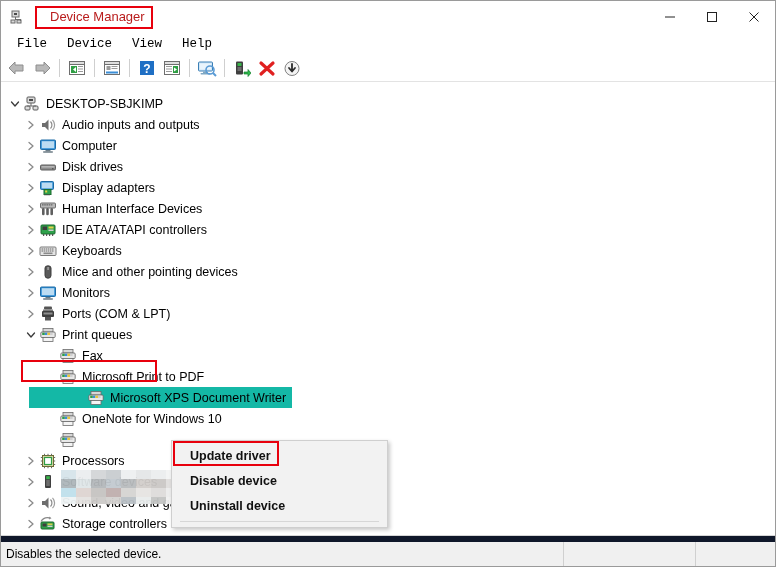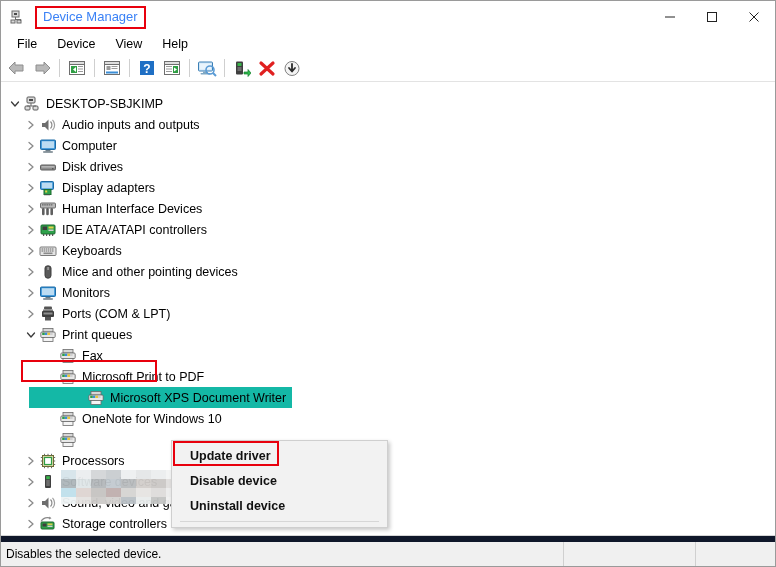--- a/index.html
+++ b/index.html
@@ -28,37 +28,37 @@
     position:relative;
   }
   .title-left{display:flex;align-items:center;padding-left:8px;gap:6px;}
   .app-icon{width:18px;height:18px;position:relative;flex:0 0 18px;}
   .title-box{
     border:2px solid #e8000d;
     padding:1px 6px 2px 6px;
     margin-left:2px;
     line-height:15px;
   }
-  .title-text{font-size:13px;color:#3b82f6;white-space:nowrap;}
+  .title-text{font-size:13px;color:#b91c1c;white-space:nowrap;margin-left:7px;}
   .win-buttons{position:absolute;right:0;top:0;height:32px;display:flex;}
   .win-btn{
     width:42px;height:32px;display:flex;align-items:center;justify-content:center;
     background:#ffffff;
   }
   .win-btn svg{display:block;}
 
   
   .menubar{
     height:22px;flex:0 0 22px;
     display:flex;align-items:center;
     padding-left:6px;
     background:#ffffff;
     font-size:12.5px;
   }
-  .menu-item{padding:2px 10px;color:#000;white-space:nowrap;}
+  .menu-item{padding:2px 10px;color:#000;white-space:nowrap;font-family:Liberation Mono, monospace;}
 
   
   .toolbar{
     height:26px;flex:0 0 26px;
     display:flex;align-items:center;
     padding-left:4px;
     background:#ffffff;
     border-bottom:1px solid #e3e3e3;
     gap:1px;
   }

